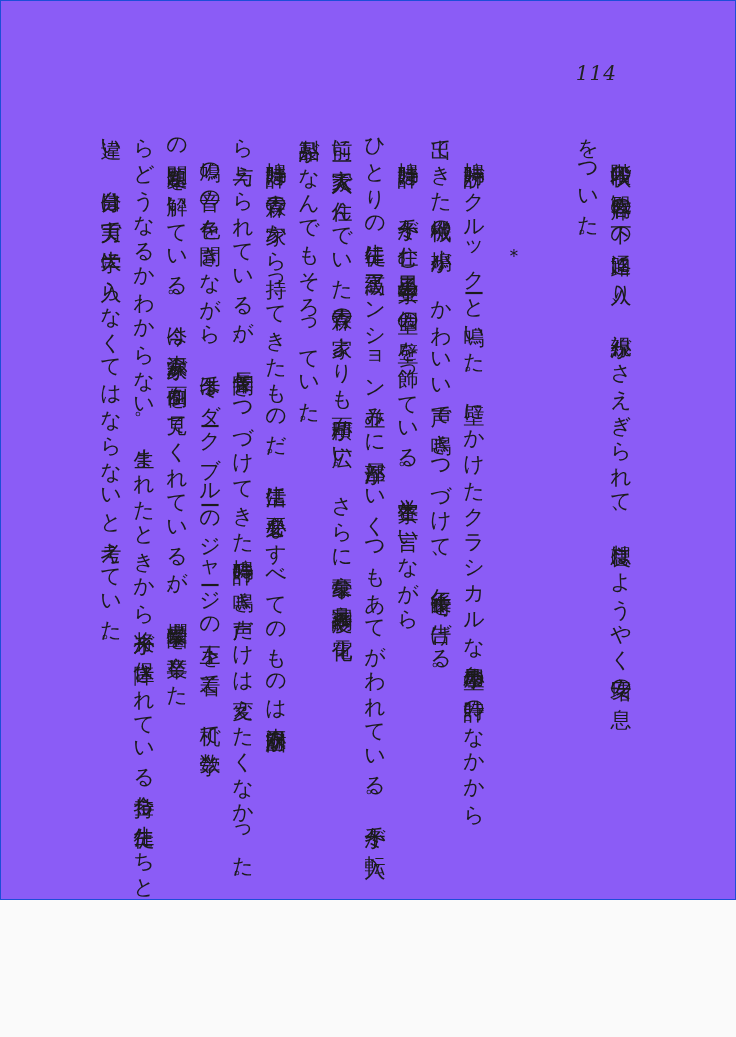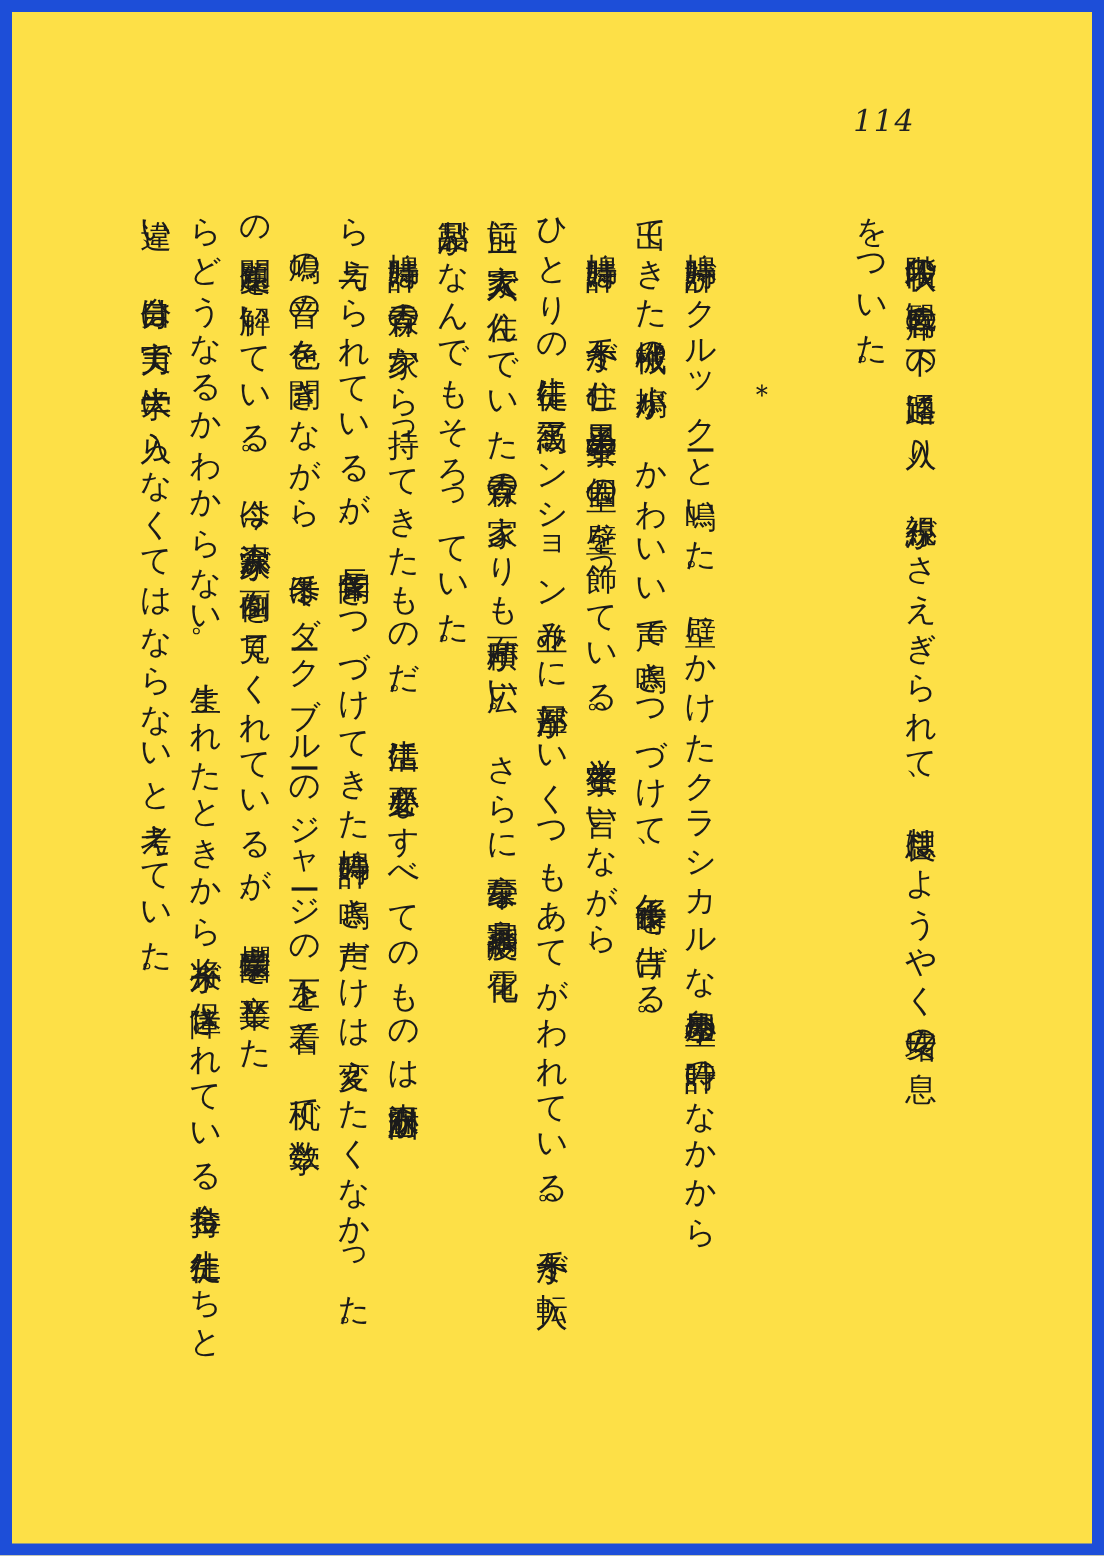--- a/index.html
+++ b/index.html
@@ -3,24 +3,24 @@
 <meta charset="utf-8">
 <style>
   html, body {
     margin: 0;
     padding: 0;
     background: #fafafa;
   }
   .scan-page {
     position: relative;
     width: 736px;
-    height: 1037px;
+    height: 900px;
     box-sizing: border-box;
-    background: #fde047;
-    border: 8px solid #1d4ed8;
+    background: #8b5cf6;
+    border: 1px solid #1d4ed8;
     overflow: hidden;
     font-family: "DejaVu Serif", "Liberation Serif", serif;
     color: #1b1b1b;
   }
   .page-number {
     position: absolute;
     top: 60px;
     right: 118px;
     font-size: 20px;
     font-style: italic;

